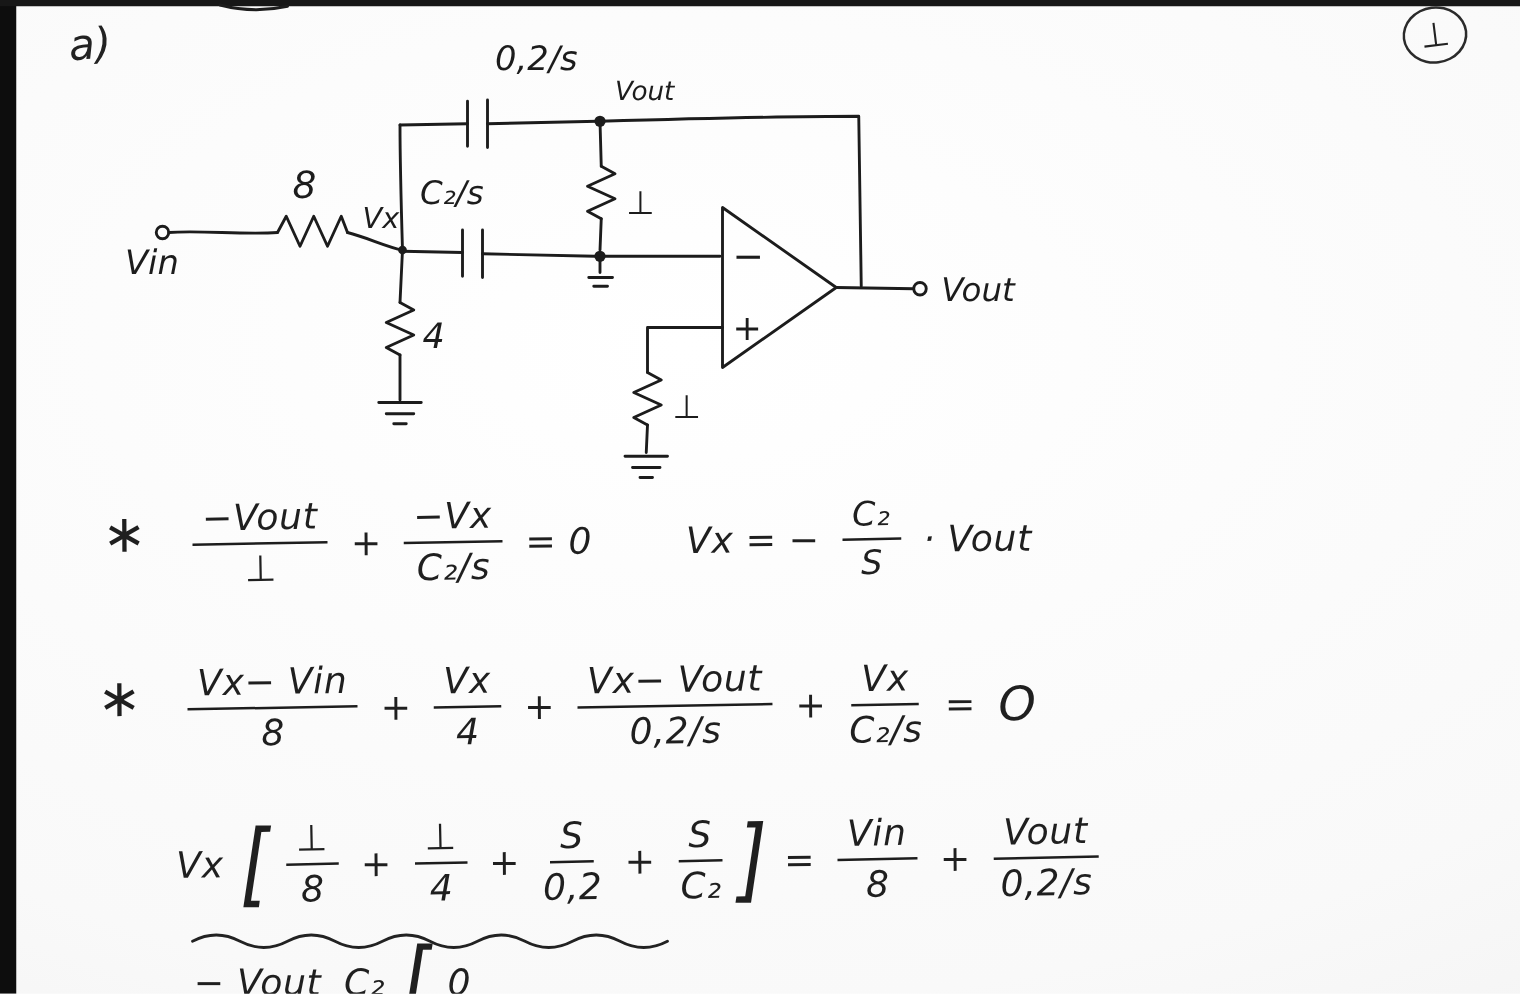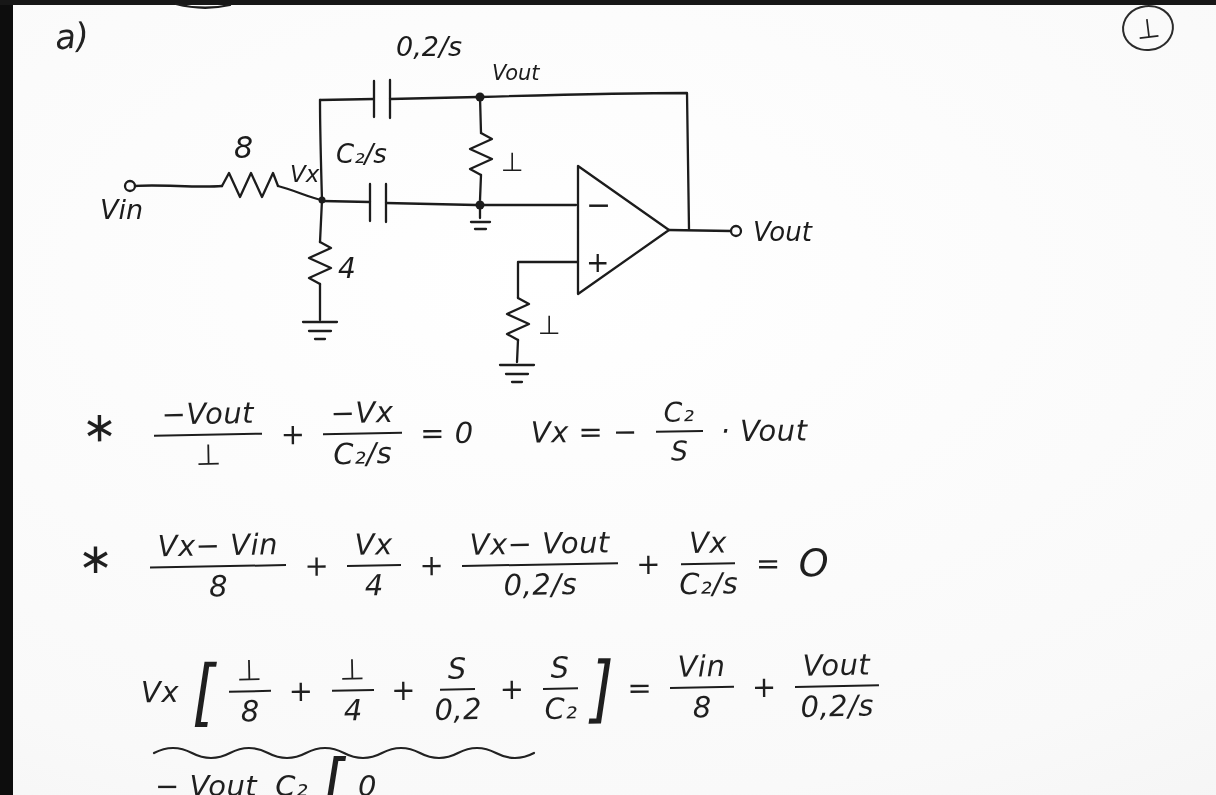--- a/index.html
+++ b/index.html
@@ -17,21 +17,21 @@
     display:flex;align-items:center;justify-content:center;
     font-size:27px;transform:rotate(-7deg);
   }
   .eq-row{position:absolute;display:flex;align-items:center;gap:28px;color:#1f1f1f;}
   .star{font-size:42px;line-height:1;transform:translateY(-8px);}
   .eq-body{display:flex;align-items:center;font-size:29px;font-style:italic;letter-spacing:.5px;}
   .tok{margin:0 9px;white-space:pre;}
   .frac{display:flex;flex-direction:column;align-items:center;margin:0 9px;transform:rotate(-0.7deg);}
   .frac .num{padding:0 8px 3px;border-bottom:2.5px solid #1d1d1d;line-height:1.15;}
   .frac .den{padding-top:3px;line-height:1.15;}
-  .gap{margin-left:48px;}
+  .gap{margin-left:66px;}
   .bracket{font-size:60px;font-weight:200;transform:scaleY(1.22);margin:0 4px;line-height:.8;}
   .bigO{font-size:38px;}
   .small .num,.small .den{font-size:27px;}
   svg text{user-select:none;}
 </style>
 </head>
 <body>
 
 <div class="edge-left"></div>
 <div class="edge-top"></div>

